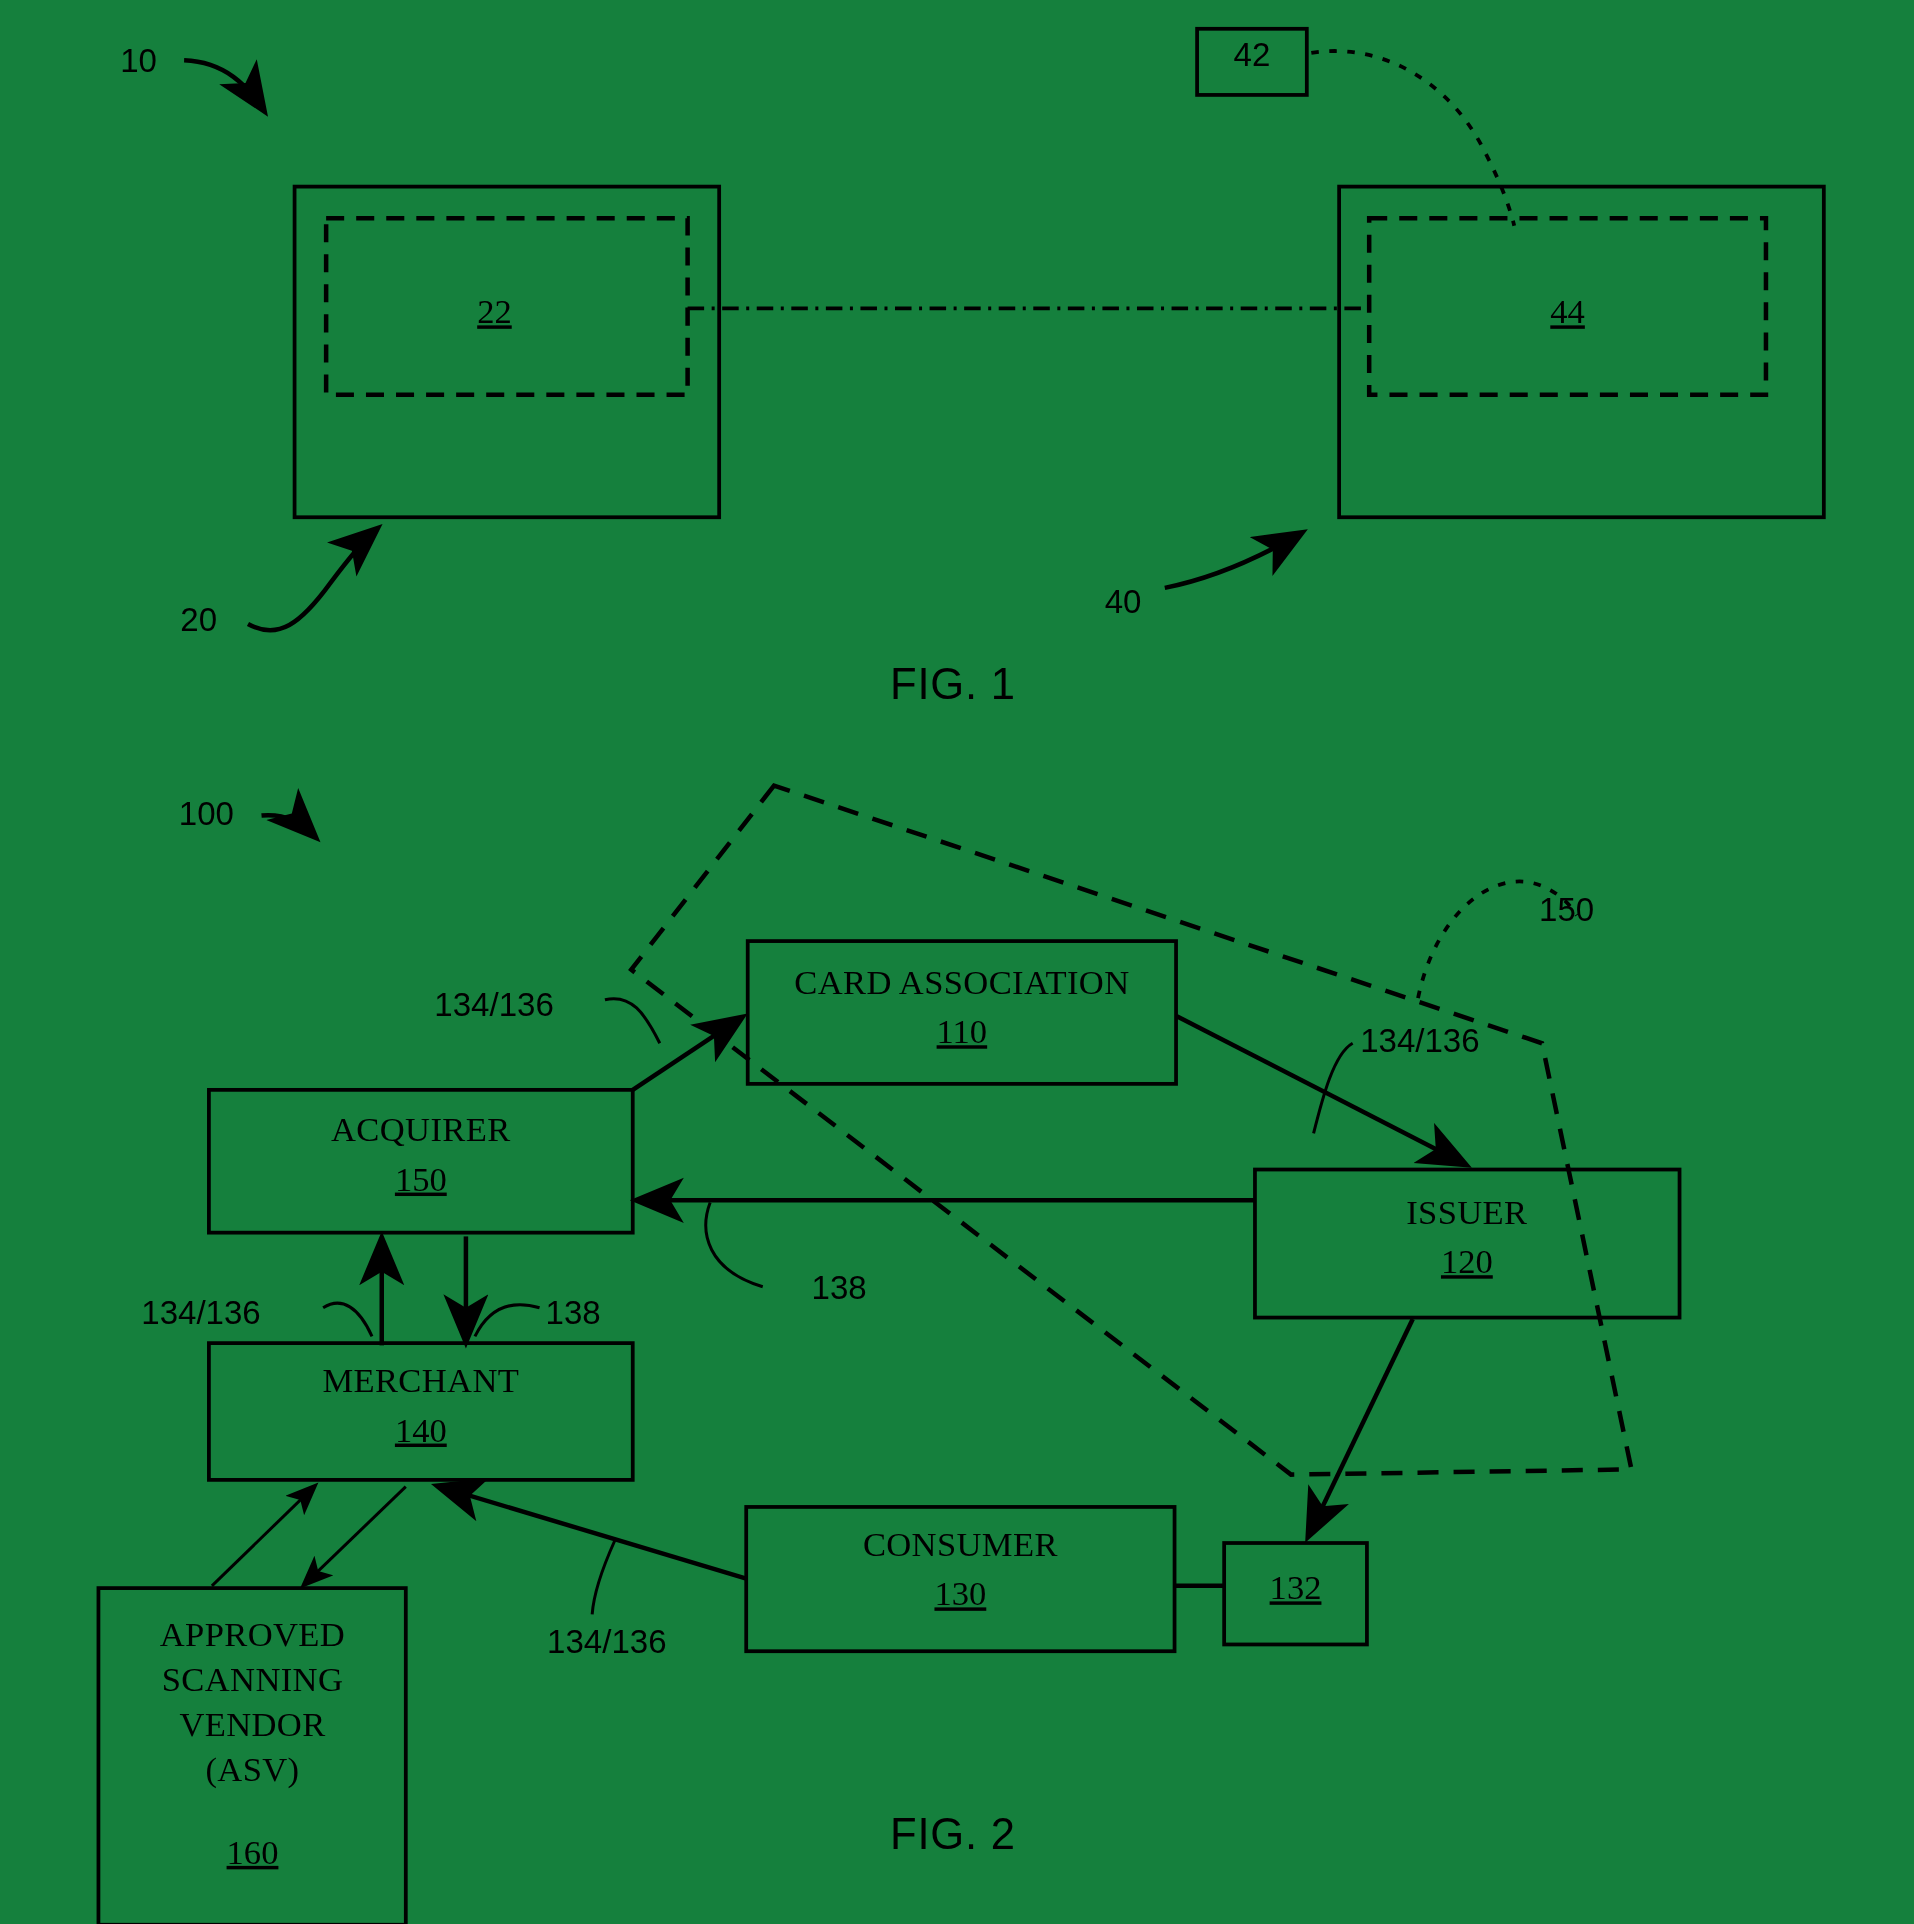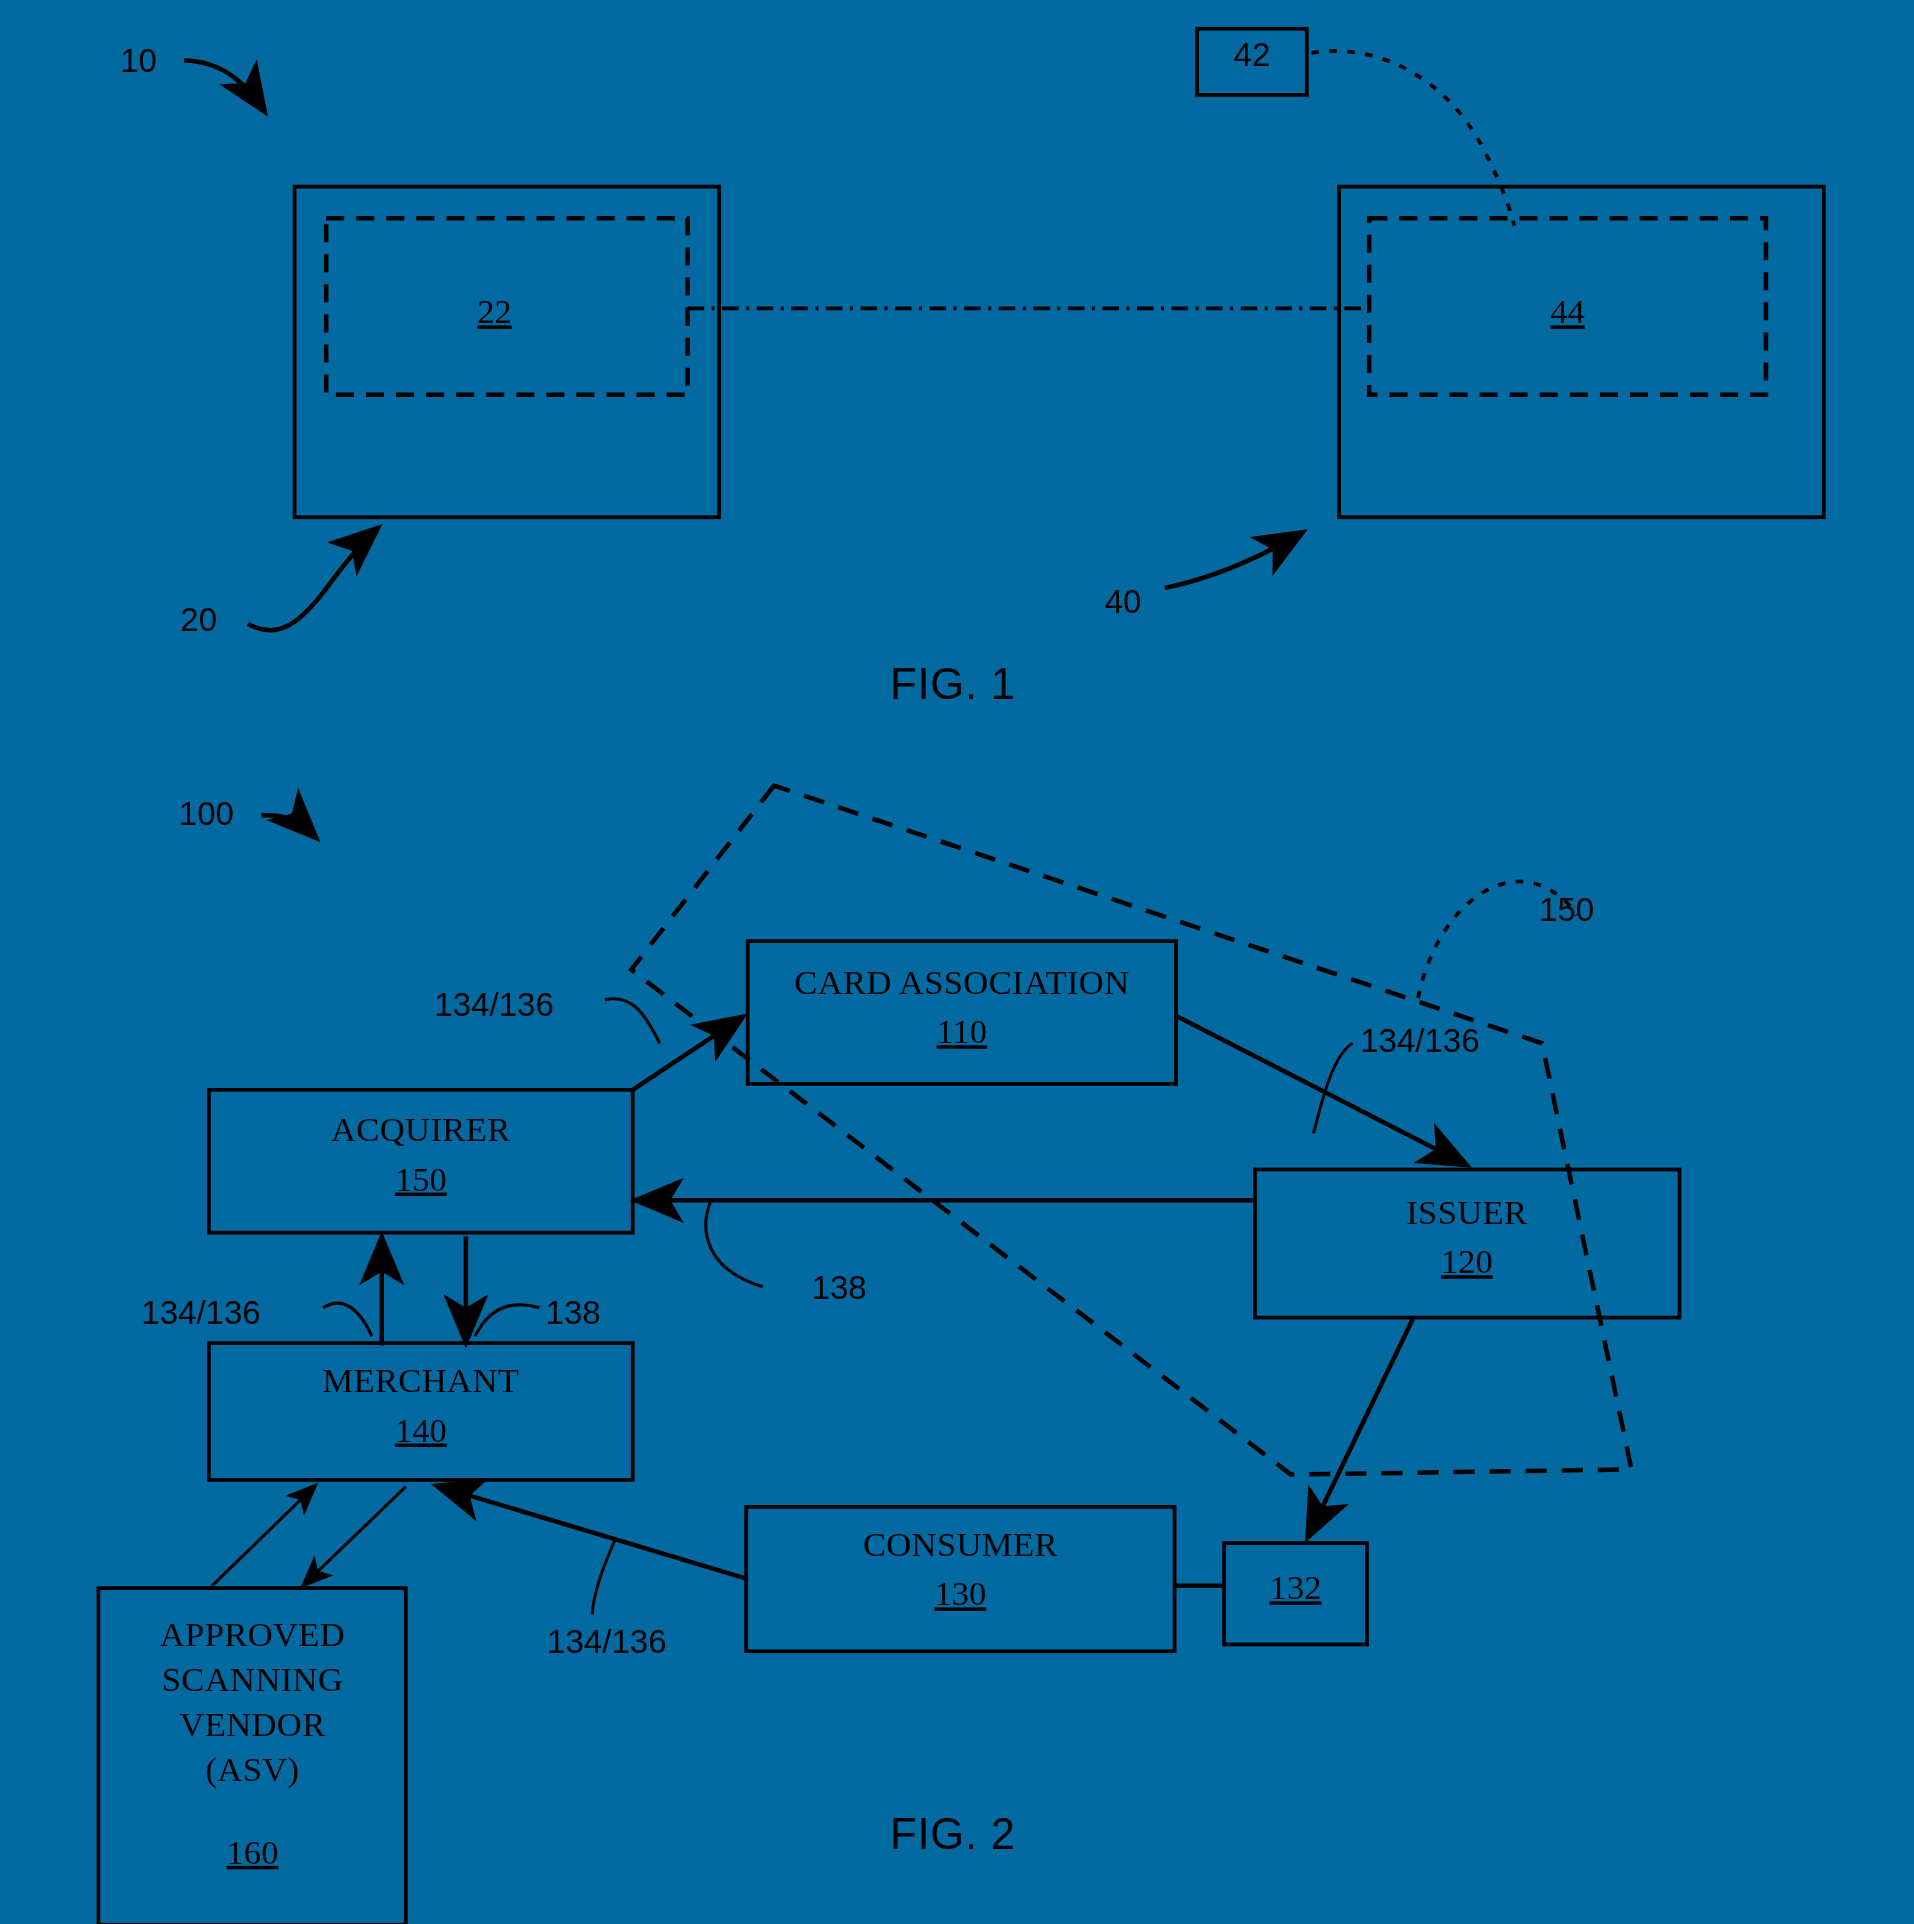--- a/index.html
+++ b/index.html
@@ -8,21 +8,21 @@
     padding: 0;
     background: #ffffff;
   }
   body {
     font-family: "Liberation Serif", serif;
   }
   #page {
     position: relative;
     width: 1914px;
     height: 1925px;
-    background: #0369a1;
+    background: #15803d;
     overflow: hidden;
   }
   svg.figure-layer {
     position: absolute;
     left: 0;
     top: 0;
     width: 1914px;
     height: 1925px;
     overflow: visible;
   }

